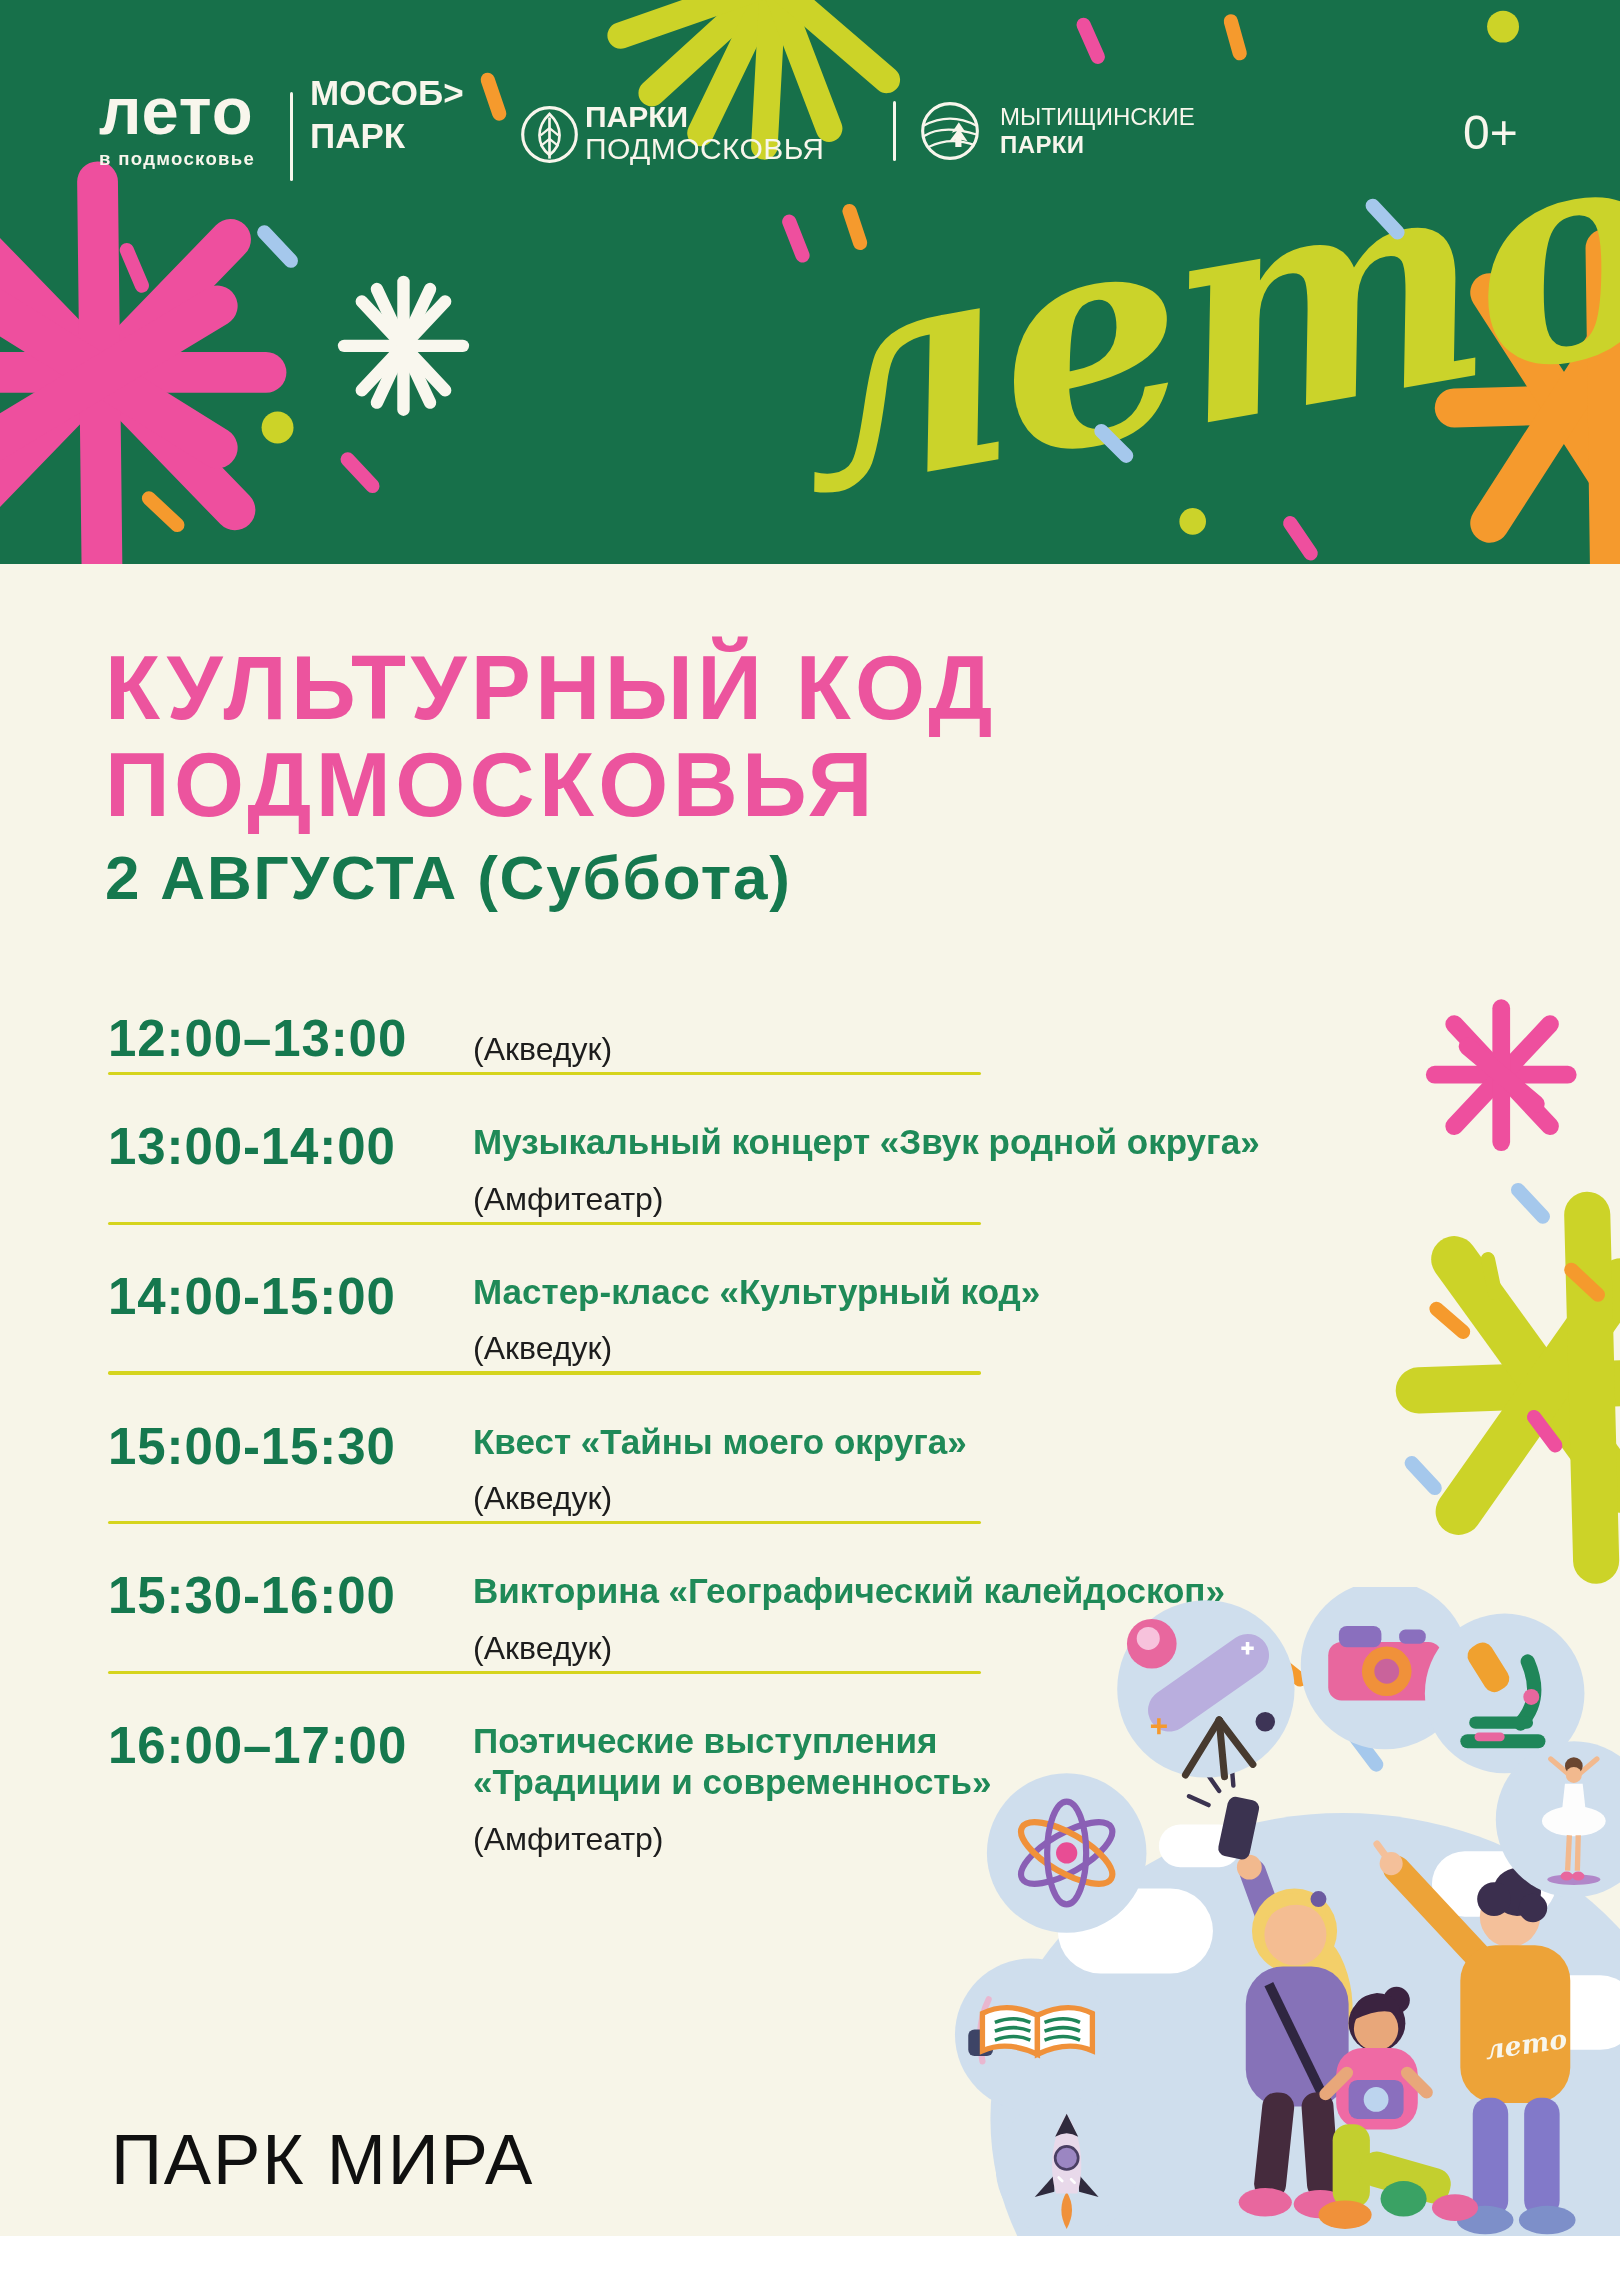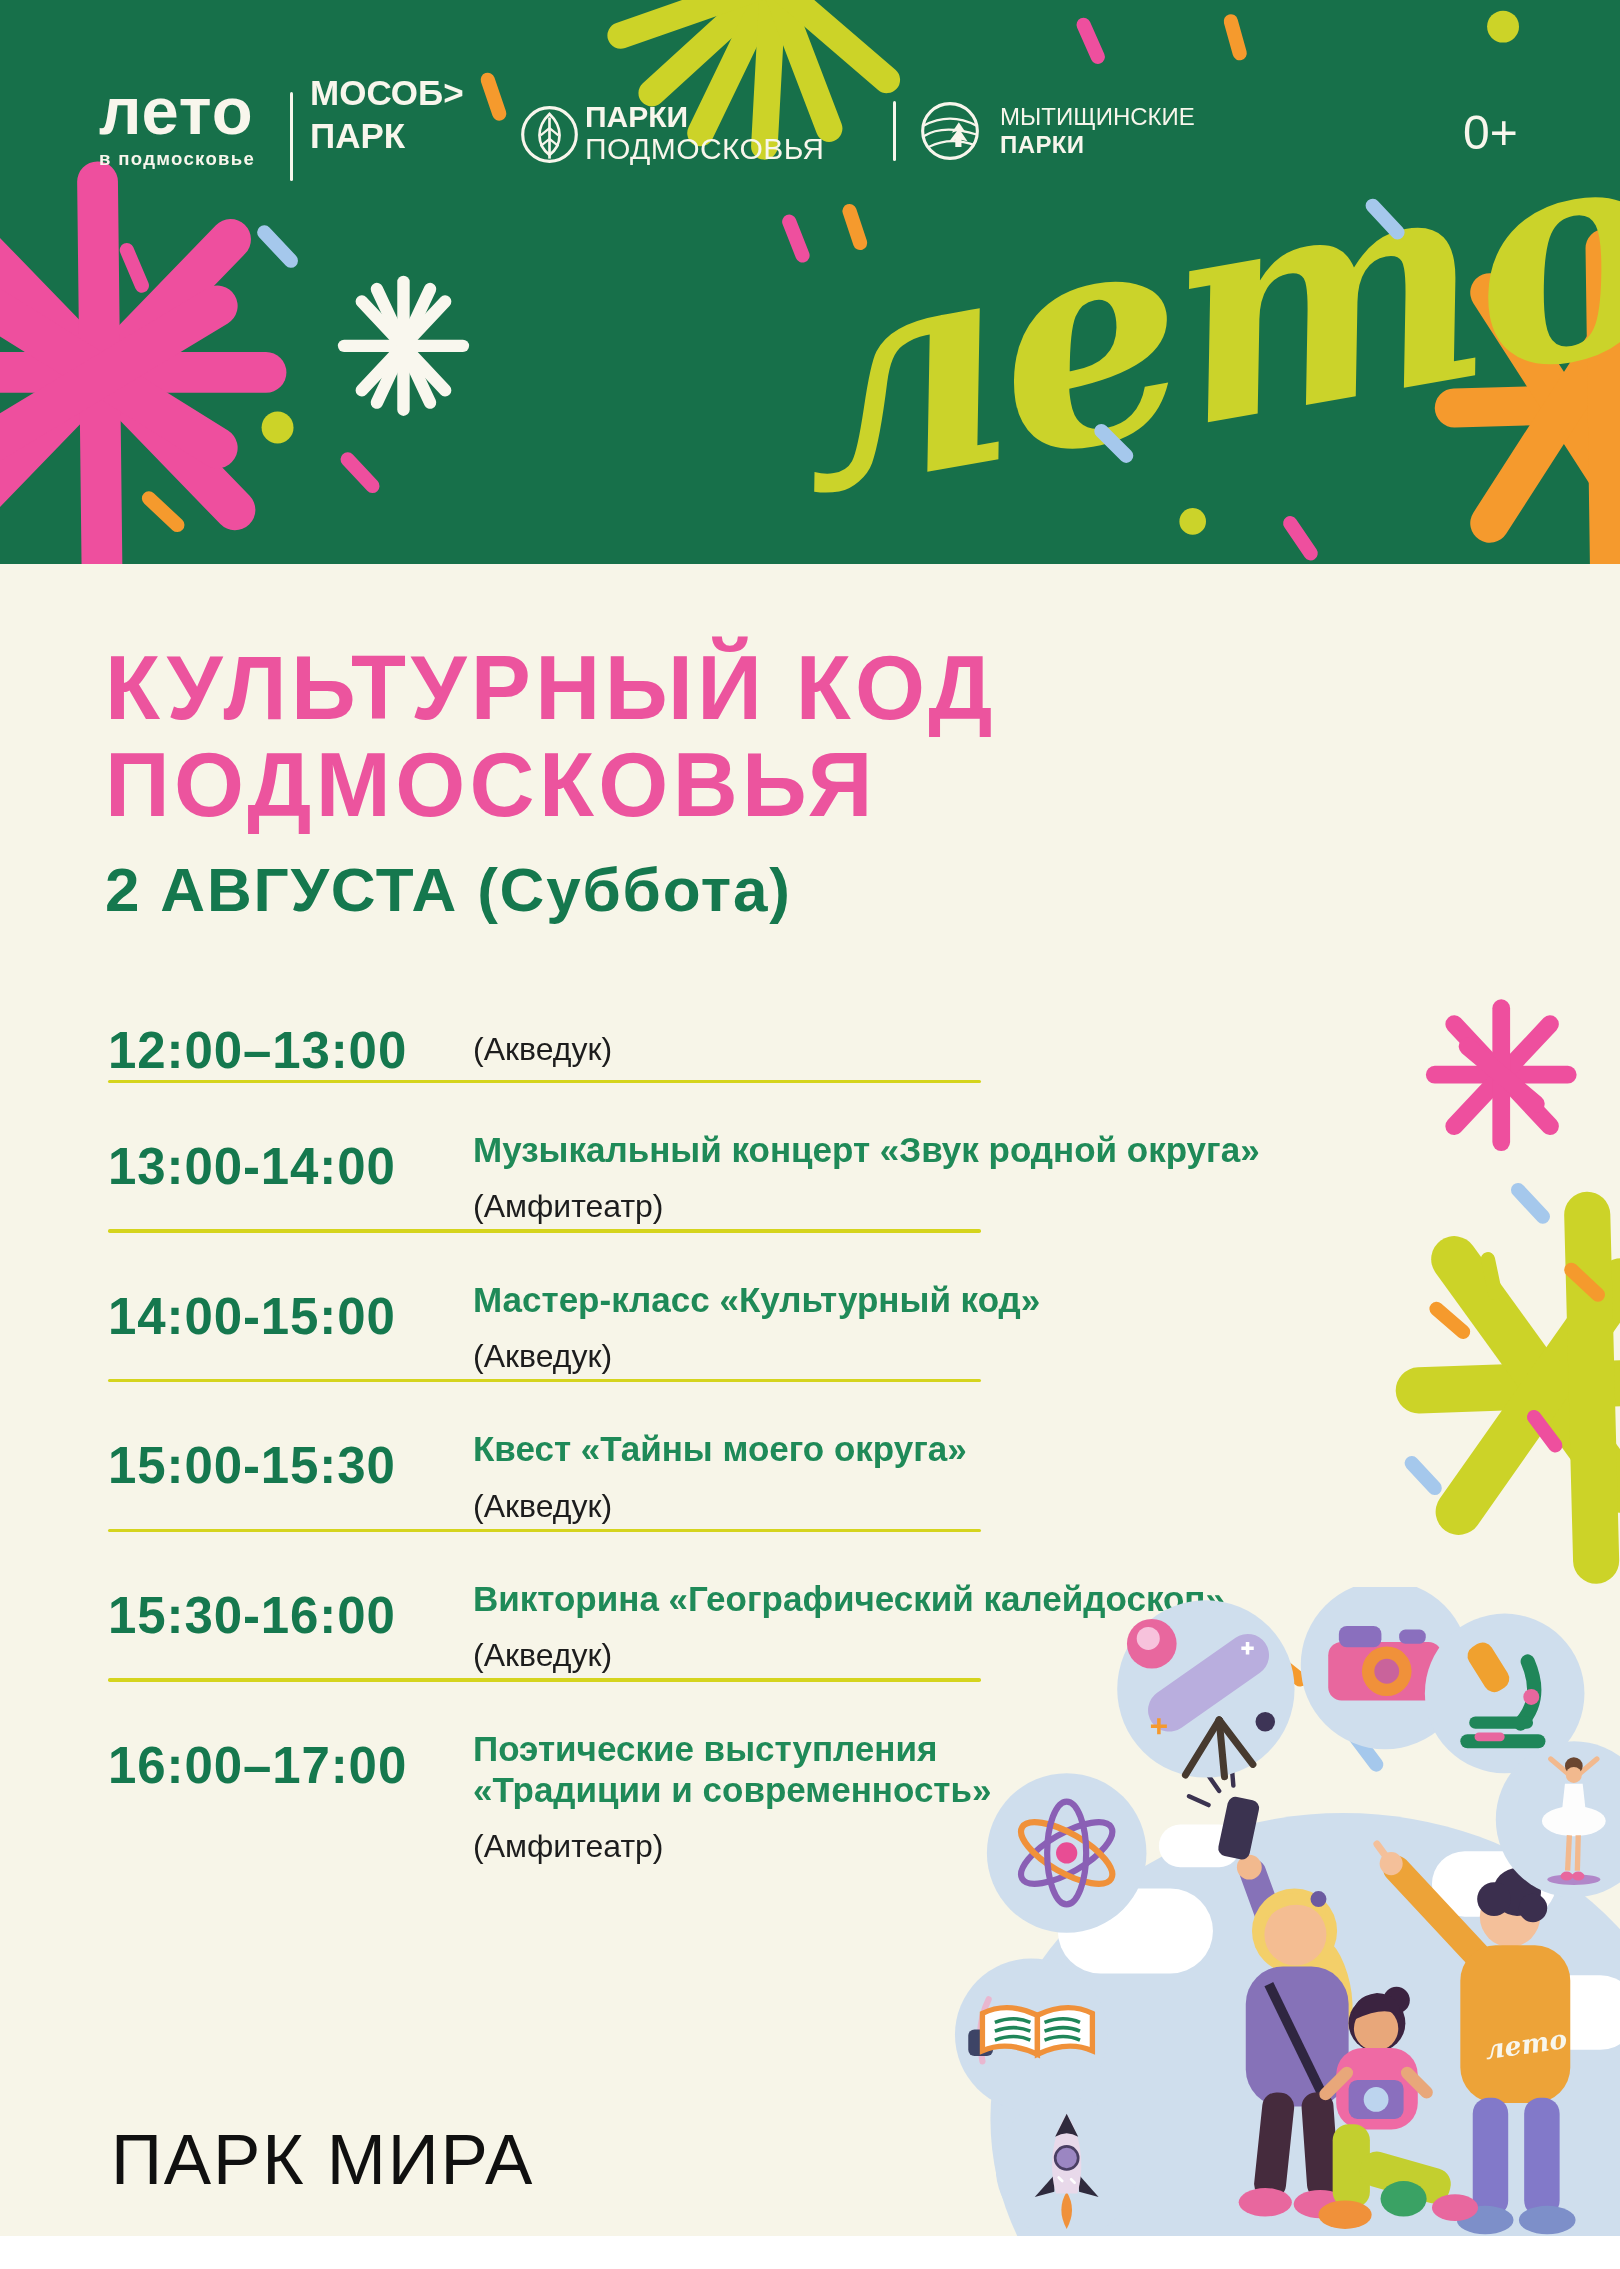--- a/index.html
+++ b/index.html
@@ -22,25 +22,25 @@
   .logo-parki .l1{font-weight:bold;}
   .logo-parki .l2{font-weight:300;letter-spacing:0.4px;}
   .logo-myt{position:absolute;left:1000px;top:103px;color:#f8f6ec;font-size:24px;line-height:1.18;}
   .logo-myt .l2{font-weight:bold;letter-spacing:0.4px;}
   .licon{position:absolute;}
   .age{position:absolute;left:1463px;top:105px;color:#f8f6ec;font-size:48px;font-weight:400;}
 
   
   .title-block{position:absolute;left:105px;top:640px;}
   .title-line{font-size:90px;font-weight:bold;color:#ec549e;letter-spacing:4.4px;line-height:1.08;}
-  .date-line{font-size:62px;font-weight:bold;color:#15784e;letter-spacing:1.8px;margin-top:20px;}
+  .date-line{font-size:62px;font-weight:bold;color:#15784e;letter-spacing:1.8px;margin-top:8px;}
 
   .schedule{position:absolute;left:108px;top:1013px;width:1383px;}
   .srow{display:flex;align-items:flex-start;}
-  .stime{width:365px;flex:none;font-size:51px;font-weight:bold;color:#15784e;letter-spacing:0.9px;line-height:1;margin-top:12px;}
+  .stime{width:365px;flex:none;font-size:51px;font-weight:bold;color:#15784e;letter-spacing:0.9px;line-height:1;}
   .sdet{padding-top:0;}
   .stitle{font-size:35px;font-weight:bold;color:#1f8a58;line-height:1.18;white-space:pre-line;}
   .sloc{font-size:32px;color:#1d1d1d;margin-top:17px;line-height:1.2;}
   .sdiv{width:873px;height:3.5px;background:#d5d41d;border-radius:1.8px;margin:3.5px 0 46px 0;}
 
   .park-name{position:absolute;left:111px;top:2119px;font-size:71px;font-weight:400;
              color:#101010;letter-spacing:1.8px;}
 
   .deco-content{position:absolute;left:0;top:564px;pointer-events:none;}
   .illustration{position:absolute;left:953px;top:1587px;}

